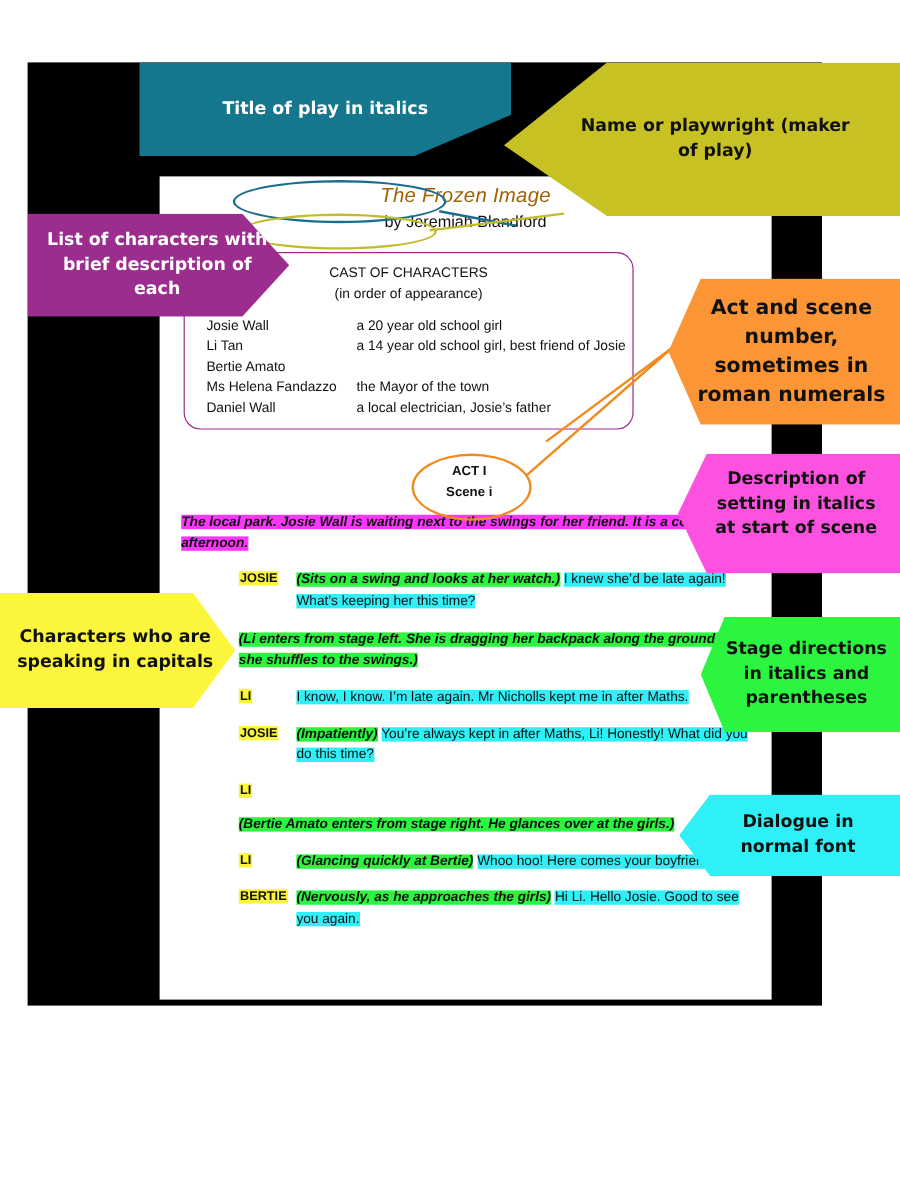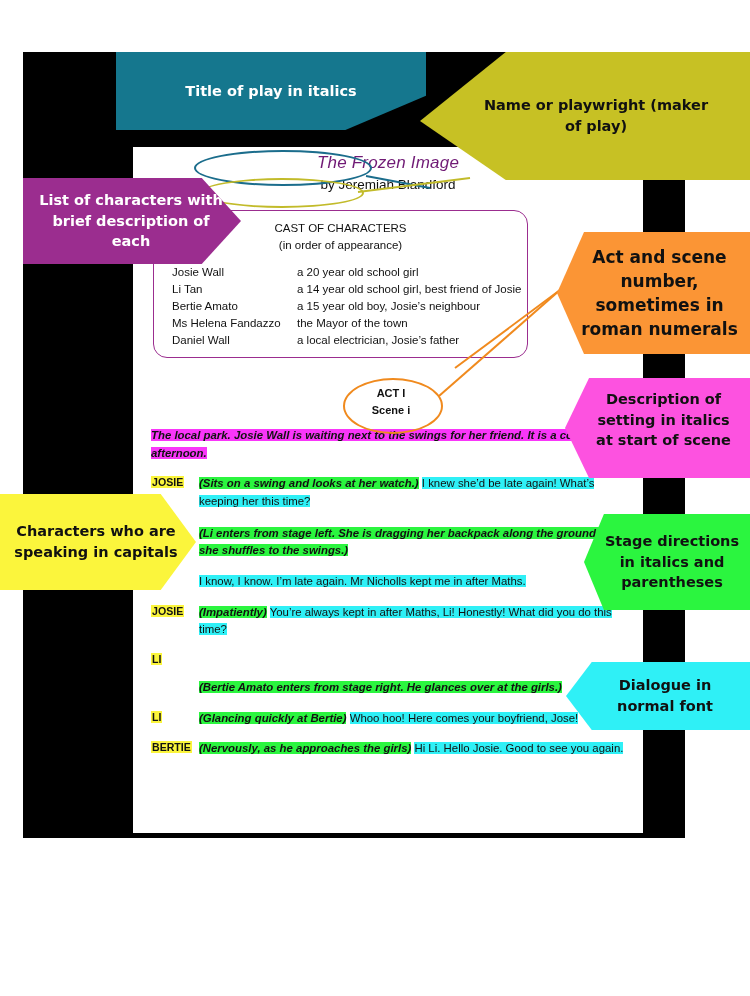--- a/index.html
+++ b/index.html
@@ -9,21 +9,21 @@
   #stage{position:absolute;left:0;top:0;width:750px;height:996px;}
 
   
   .black-panel{position:absolute;left:23px;top:52px;width:662px;height:786px;background:#000000;}
 
   
   .page{position:absolute;left:133px;top:147px;width:510px;height:686px;background:#ffffff;}
 
   
   .title-wrap{position:absolute;left:0;top:6px;width:510px;text-align:center;}
-  .play-title{font-size:17px;font-style:italic;color:#701a75;letter-spacing:.2px;text-align:center;}
+  .play-title{font-size:17px;font-style:italic;color:#a16207;letter-spacing:.2px;text-align:center;}
   .play-author{font-size:13.5px;color:#111;margin-top:4px;}
 
   .ellipse{position:absolute;border-radius:50%;background:transparent;}
   .ellipse-title{left:194px;top:150px;width:174px;height:32px;border:2.2px solid #1b6d8c;}
   .ellipse-author{left:200px;top:178px;width:160px;height:26px;border:2.2px solid #c2bb2a;}
   .ellipse-act{left:343px;top:378px;width:96px;height:52px;border:2.2px solid #f08a1e;}
 
   
   .cast-box{position:absolute;left:20px;top:63px;width:375px;height:148px;
             border:1.7px solid #9b2d8f;border-radius:14px;box-sizing:border-box;}
@@ -39,21 +39,21 @@
 
   
   .connector{position:absolute;left:0;top:0;width:750px;height:996px;pointer-events:none;}
 
   
   .script{position:absolute;left:18px;top:280px;width:478px;font-size:11.4px;color:#111;}
   .setting{line-height:1.55;}
   .setting em{font-style:italic;font-weight:bold;}
   .hl-magenta{background:#f936f9;}
 
-  .line{display:flex;margin-top:13px;}
+  .line{display:flex;margin-top:13px;margin-left:48px;}
   .spk{flex:0 0 48px;font-size:10.6px;font-weight:bold;color:#111;padding-top:1px;}
   .spk span{background:#fbf53c;padding:0 1px;}
   .txt{flex:1;line-height:1.55;}
   .sd{font-style:italic;font-weight:bold;background:#2bf53f;}
   .dl{background:#2ff0f6;}
   .sd-only{margin-top:14px;padding-left:48px;}
   .sd-only span{font-style:italic;font-weight:bold;background:#2bf53f;line-height:1.55;}
 
   
   .callout{position:absolute;display:flex;align-items:center;justify-content:center;
@@ -109,21 +109,20 @@
         <div class="cast-row">
           <div class="cast-name">Josie Wall</div>
           <div class="cast-desc">a 20 year old school girl</div>
         </div>
         <div class="cast-row">
           <div class="cast-name">Li Tan</div>
           <div class="cast-desc">a 14 year old school girl, best friend of Josie</div>
         </div>
         <div class="cast-row">
           <div class="cast-name">Bertie Amato</div>
-          <div class="cast-desc">a 15 year old boy, Josie’s neighbour</div>
         </div>
         <div class="cast-row">
           <div class="cast-name">Ms Helena Fandazzo</div>
           <div class="cast-desc">the Mayor of the town</div>
         </div>
         <div class="cast-row">
           <div class="cast-name">Daniel Wall</div>
           <div class="cast-desc">a local electrician, Josie’s father</div>
         </div>
       </div>

